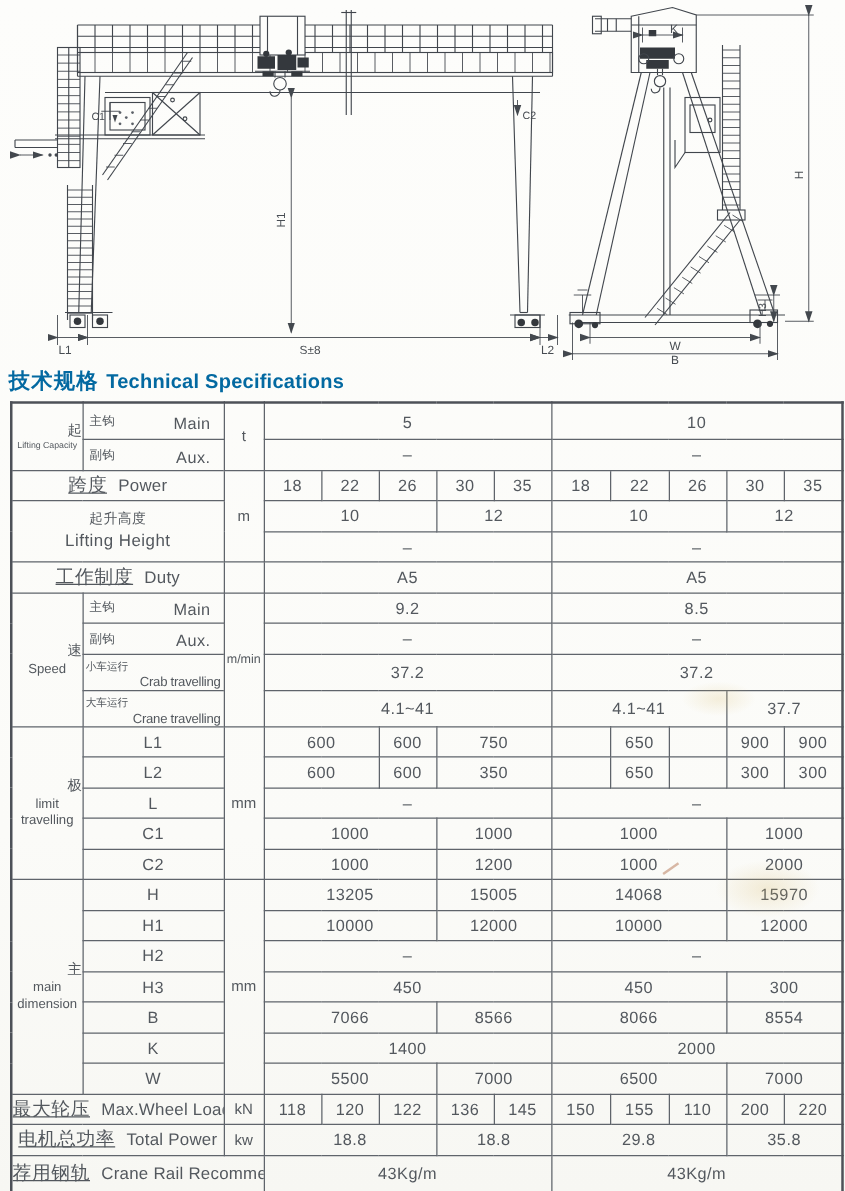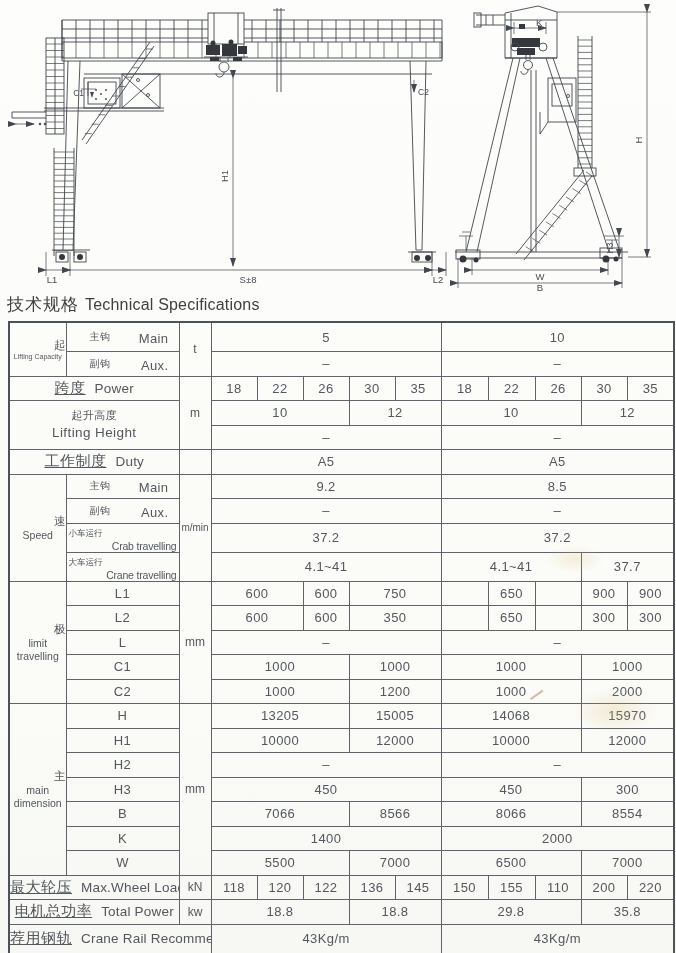--- a/index.html
+++ b/index.html
@@ -6,21 +6,21 @@
   body{
     width:676px;height:953px;position:relative;overflow:hidden;
     background:linear-gradient(180deg,#fdfdfb 0%,#fbfbf8 70%,#f7f7f3 100%);
     font-family:"Liberation Sans","DejaVu Sans",sans-serif;
     color:#4f545a;
   }
   .drawing-wrap{position:absolute;left:0;top:0;width:676px;height:292px;}
   svg text{font-family:"Liberation Sans","DejaVu Sans",sans-serif;fill:#474c52;}
   .title{
     position:absolute;left:7px;top:293px;height:24px;line-height:24px;
-    font-weight:normal;color:#404040;white-space:nowrap;text-align:center;
+    font-weight:bold;color:#0369a1;white-space:nowrap;text-align:center;
   }
   .title .t-zh{font-size:17px;letter-spacing:1px;}
   .title .t-en{font-size:16px;margin-left:6px;letter-spacing:0.2px;}
   table#spec{
     position:absolute;left:8px;top:321px;width:665px;
     border-collapse:collapse;table-layout:fixed;
     border:2px solid #4d5158;
   }
   #spec td{
     border:1px solid #5f646b;padding:0;text-align:center;vertical-align:middle;
@@ -34,21 +34,21 @@
   #spec td.grp .en{display:block;font-size:10.5px;letter-spacing:0;white-space:pre-line;line-height:1.25;}
   #spec td.grp.sm .en{font-size:7px;}
   
   #spec td.lbl .zh{font-size:15px;letter-spacing:0.5px;margin-right:9px;text-decoration:underline;}
   #spec td.lbl .en{font-size:13.5px;letter-spacing:0.2px;}
   
   #spec td.lbl2 .zh{display:block;font-size:11px;line-height:1.5;}
   #spec td.lbl2 .en{display:block;font-size:13.5px;line-height:1.4;}
   
   #spec td.sub{text-align:left;}
-  #spec td.sub .zh{font-size:10px;margin-left:23px;}
+  #spec td.sub .zh{font-size:10px;margin-left:5px;}
   #spec td.sub .en{font-size:13px;float:right;margin-right:10px;margin-top:3px;}
   #spec td.sub.tight .zh{font-size:8.5px;margin-left:2px;letter-spacing:0;}
   #spec td.sub.tight .en{font-size:10.5px;margin-right:2px;margin-top:16px;letter-spacing:-0.2px;}
   #spec td.subp{font-size:13px;}
   
   #spec td.unit{font-size:12px;letter-spacing:0;}
   #spec td.unit.sm{font-size:10px;margin-left:25px;}
   #spec td.d .en{font-size:12.5px;}
   
   .smudge{position:absolute;pointer-events:none;}

